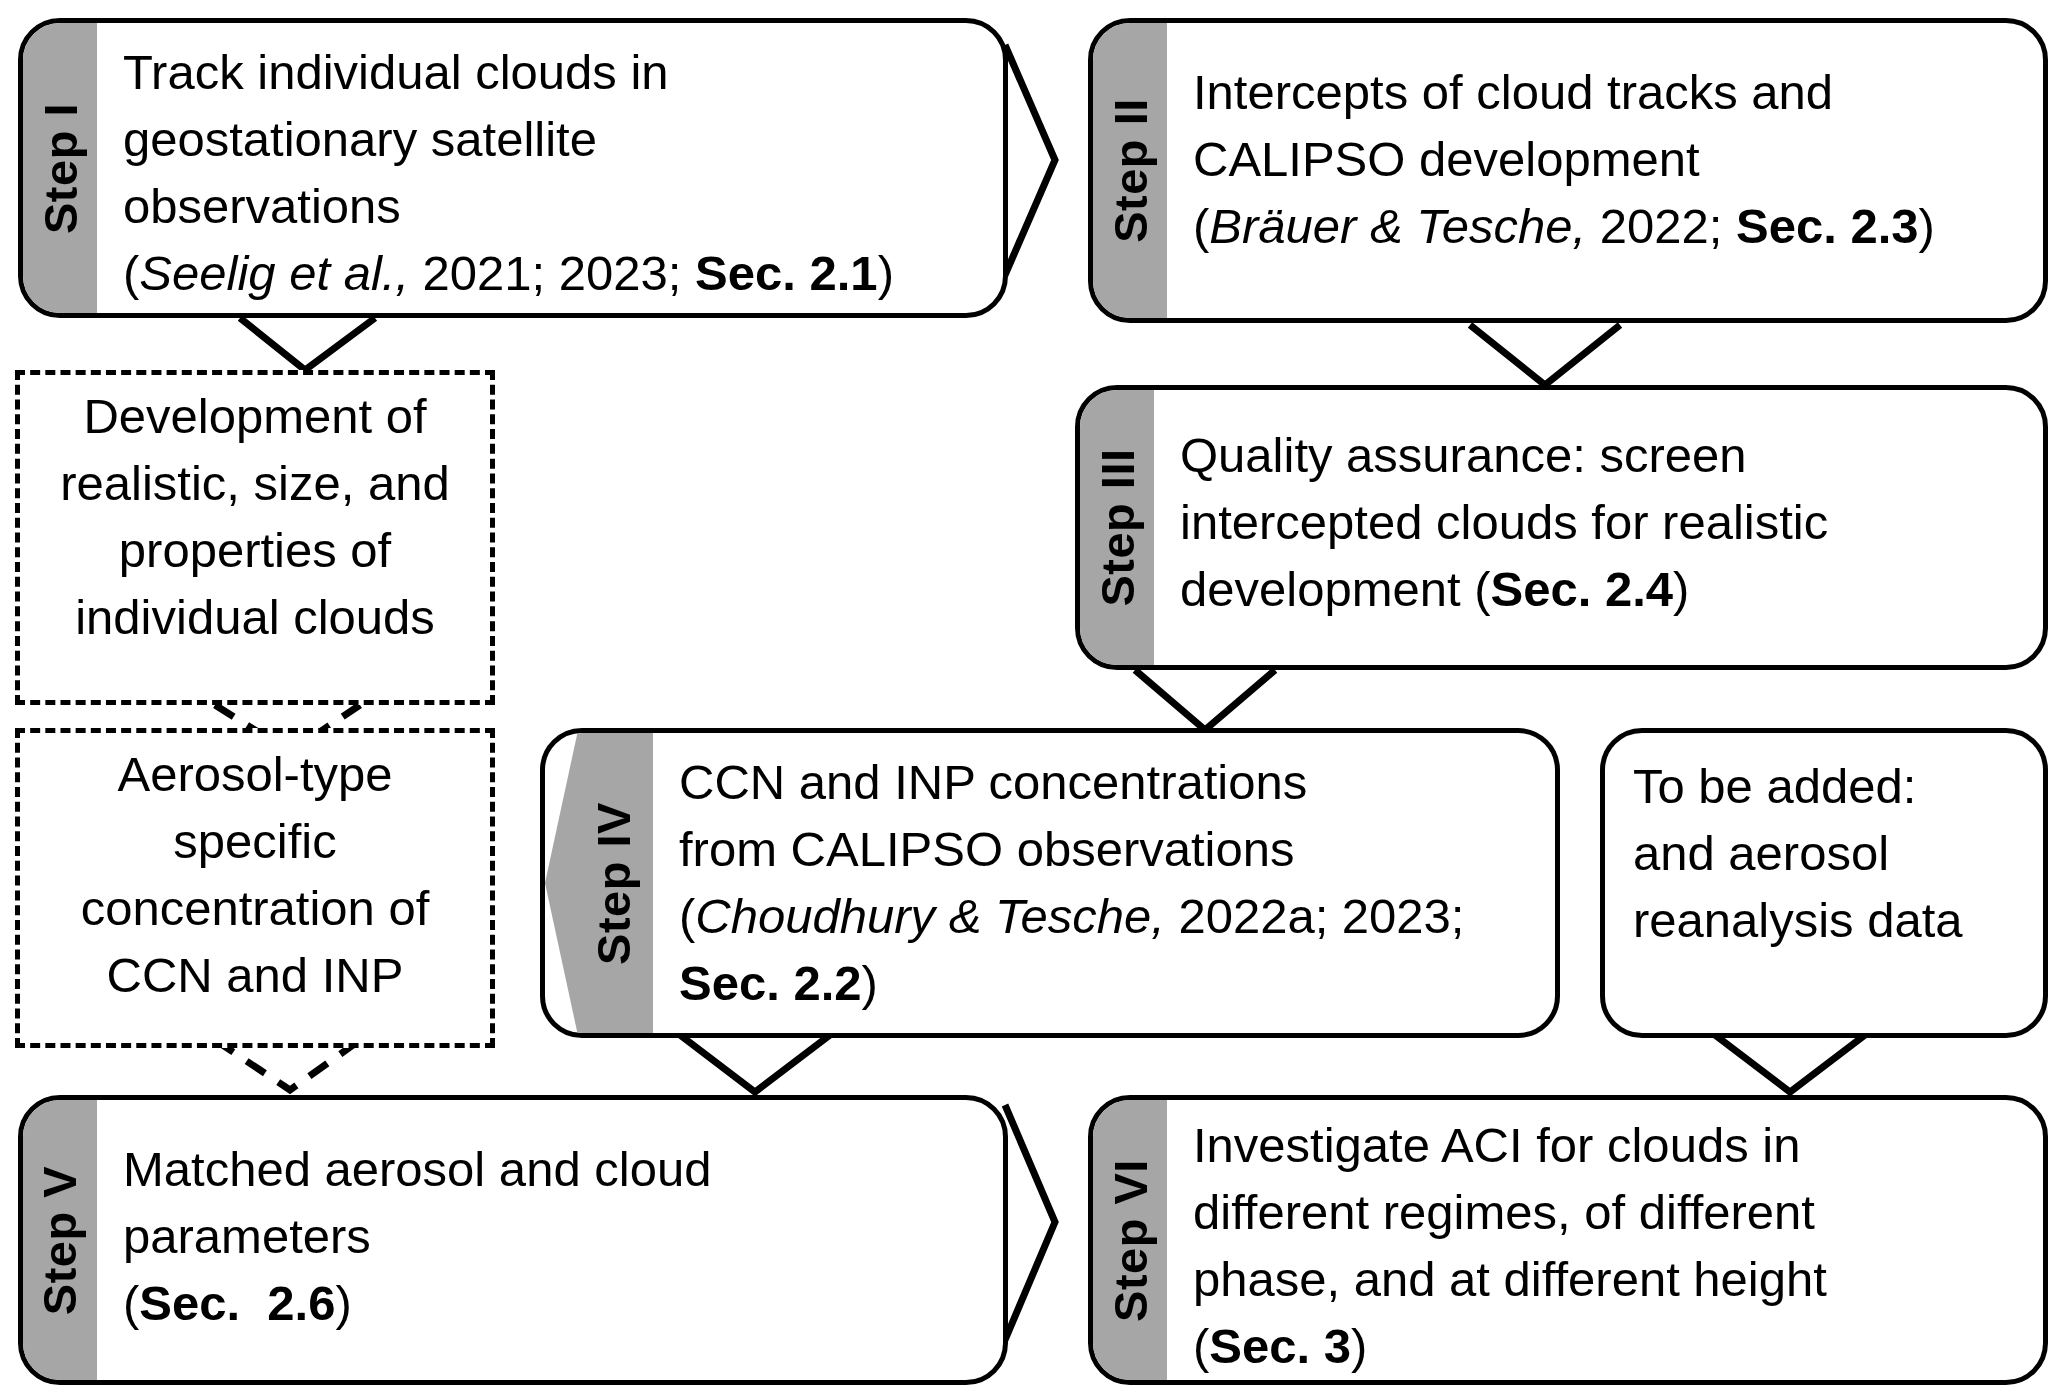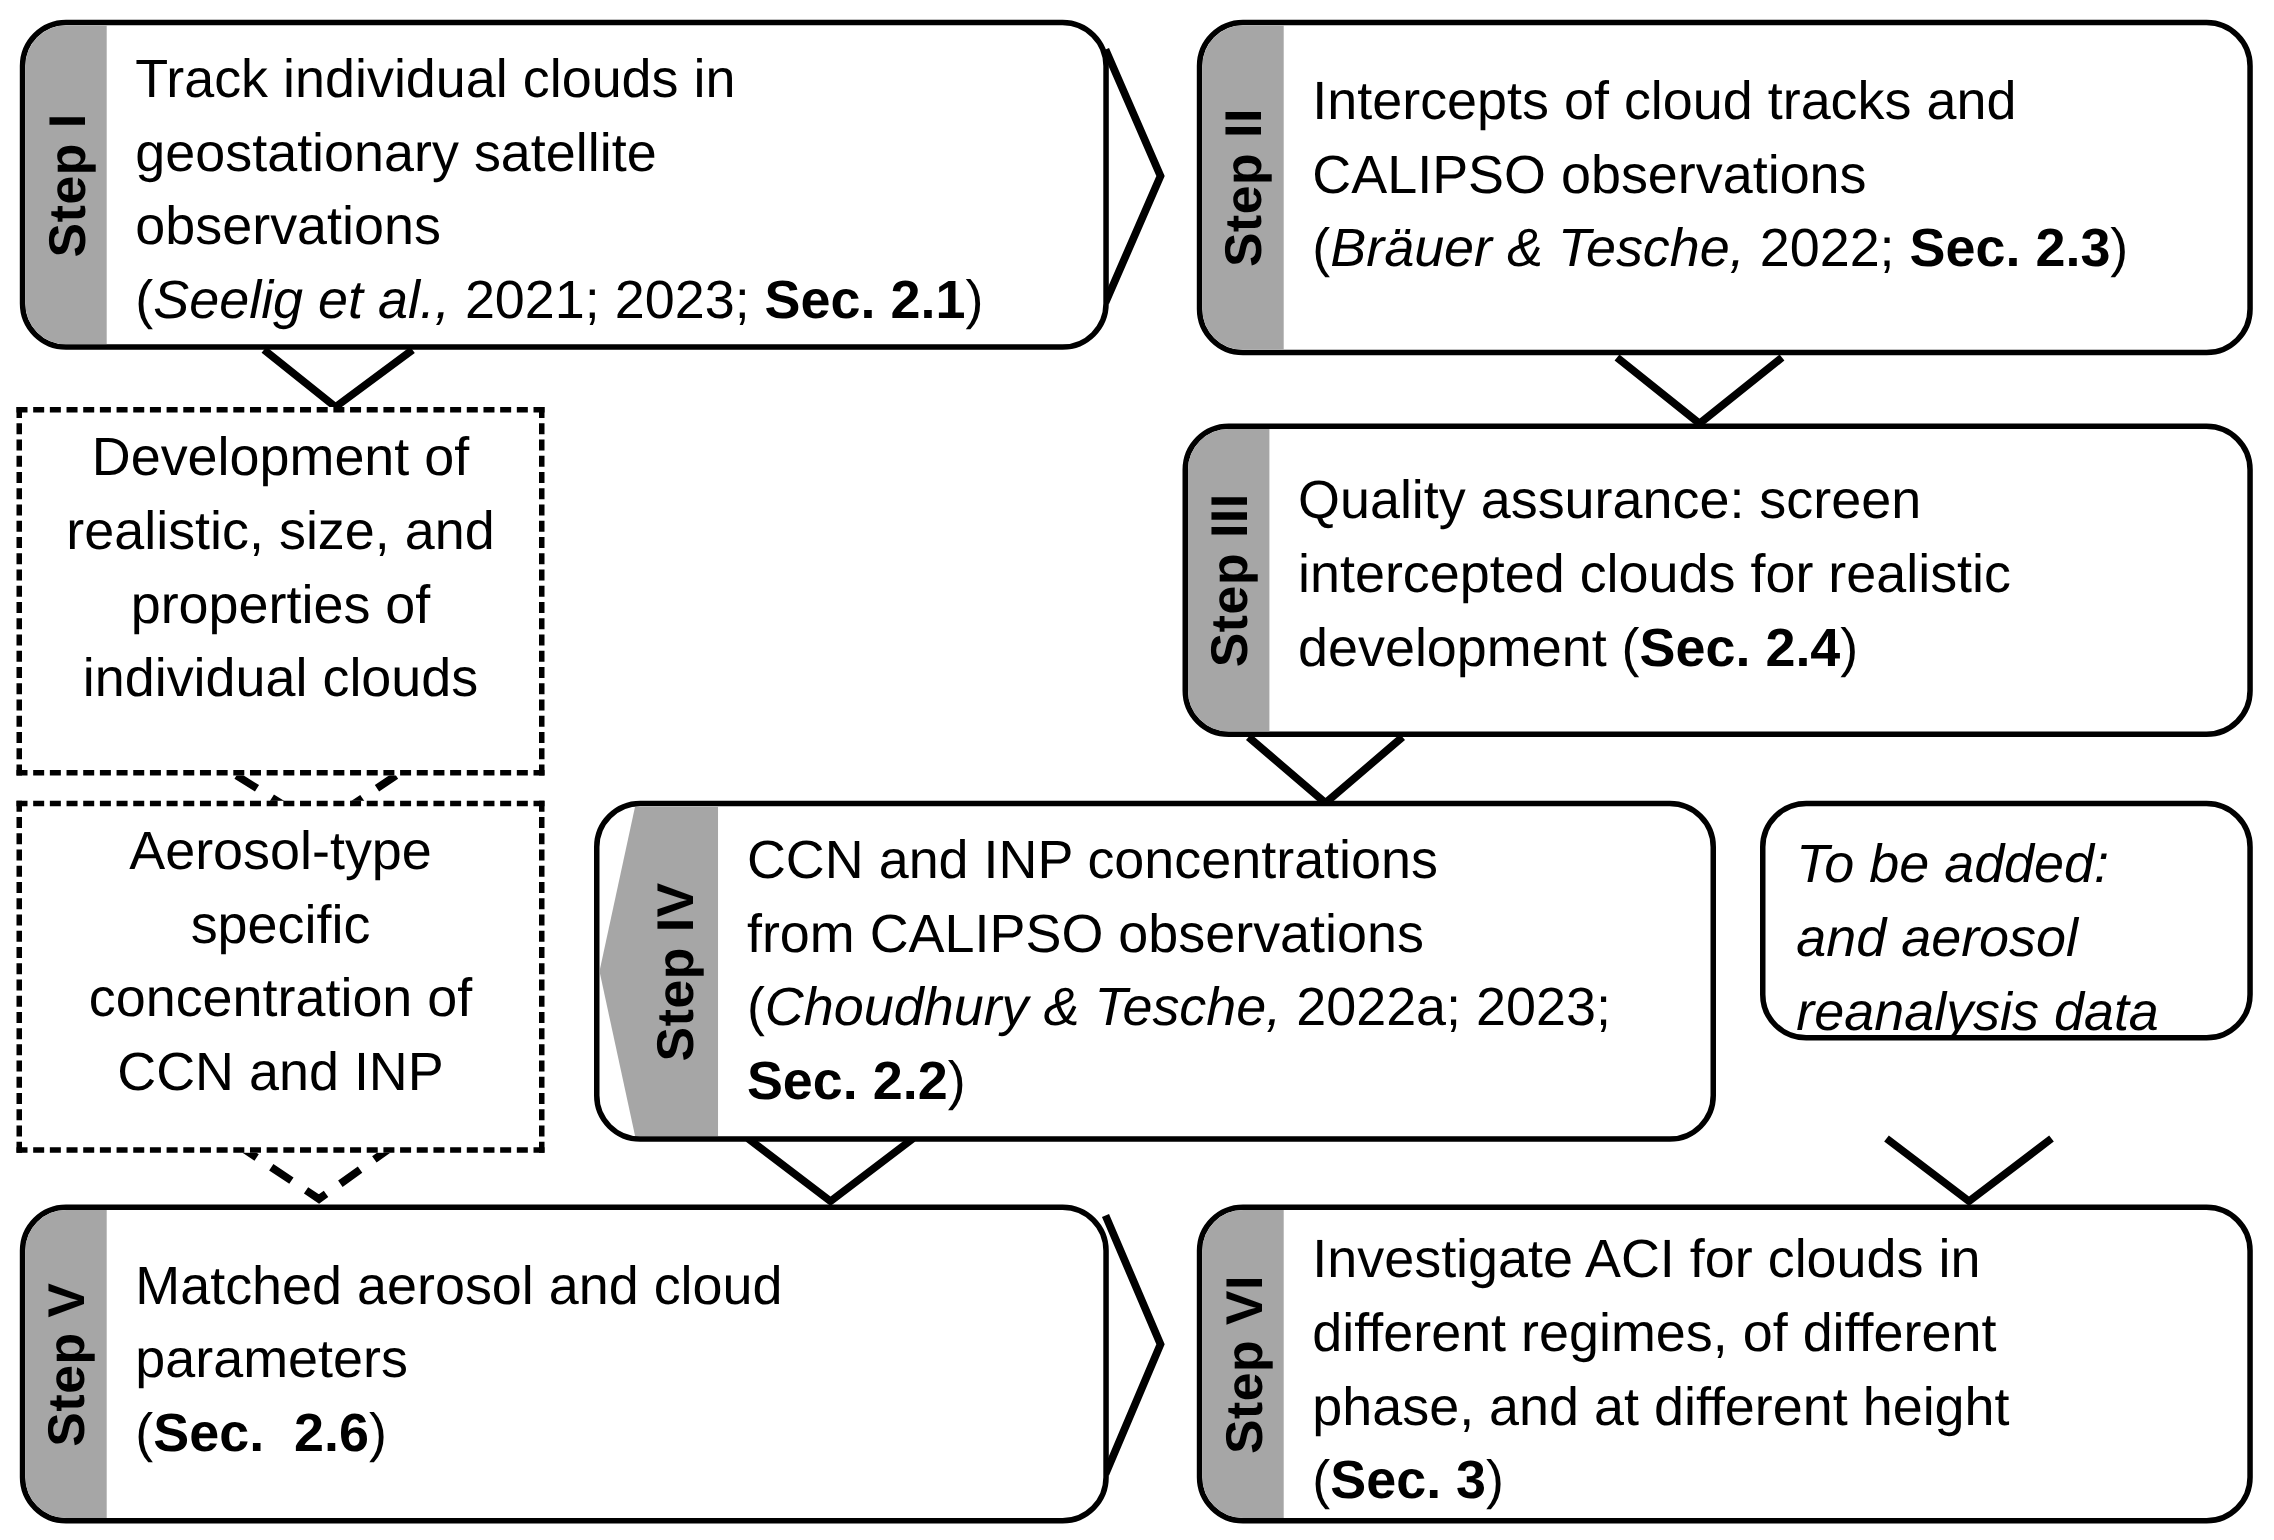--- a/index.html
+++ b/index.html
@@ -141,21 +141,21 @@
       <div class="line"><span>(</span><span class="it">Seelig et al.,</span><span> 2021; 2023; </span><span class="bd">Sec. 2.1</span><span>)</span></div>
     </div>
   </div>
 
   <div class="node" style="left:1088px; top:18px; width:960px; height:305px;">
     <div class="tab">
       <span class="tab-label">Step II</span>
     </div>
     <div class="body" style="padding-top:42px;">
       <div class="line">Intercepts of cloud tracks and</div>
-      <div class="line">CALIPSO observations</div>
+      <div class="line">CALIPSO development</div>
       <div class="line"><span>(</span><span class="it">Bräuer &amp; Tesche,</span><span> 2022; </span><span class="bd">Sec. 2.3</span><span>)</span></div>
     </div>
   </div>
 
   <div class="node" style="left:1075px; top:385px; width:973px; height:285px;">
     <div class="tab">
       <span class="tab-label">Step III</span>
     </div>
     <div class="body" style="padding-top:38px;">
       <div class="line">Quality assurance: screen</div>
@@ -188,21 +188,21 @@
       <span class="tab-label">Step IV</span>
     </div>
     <div class="body" style="">
       <div class="line">CCN and INP concentrations</div>
       <div class="line">from CALIPSO observations</div>
       <div class="line"><span>(</span><span class="it">Choudhury &amp; Tesche,</span><span> 2022a; 2023;</span></div>
       <div class="line"><span class="bd">Sec. 2.2</span><span>)</span></div>
     </div>
   </div>
 
-  <div class="node" style="left:1600px; top:728px; width:448px; height:218px;font-style:italic;">
+  <div class="node" style="left:1600px; top:728px; width:448px; height:310px;">
     <div class="body" style="padding:26px 20px 20px 28px;">
       <div class="line">To be added:</div>
       <div class="line">and aerosol</div>
       <div class="line">reanalysis data</div>
     </div>
   </div>
 
   <div class="node" style="left:18px; top:1095px; width:990px; height:290px;">
     <div class="tab">
       <span class="tab-label">Step V</span>

